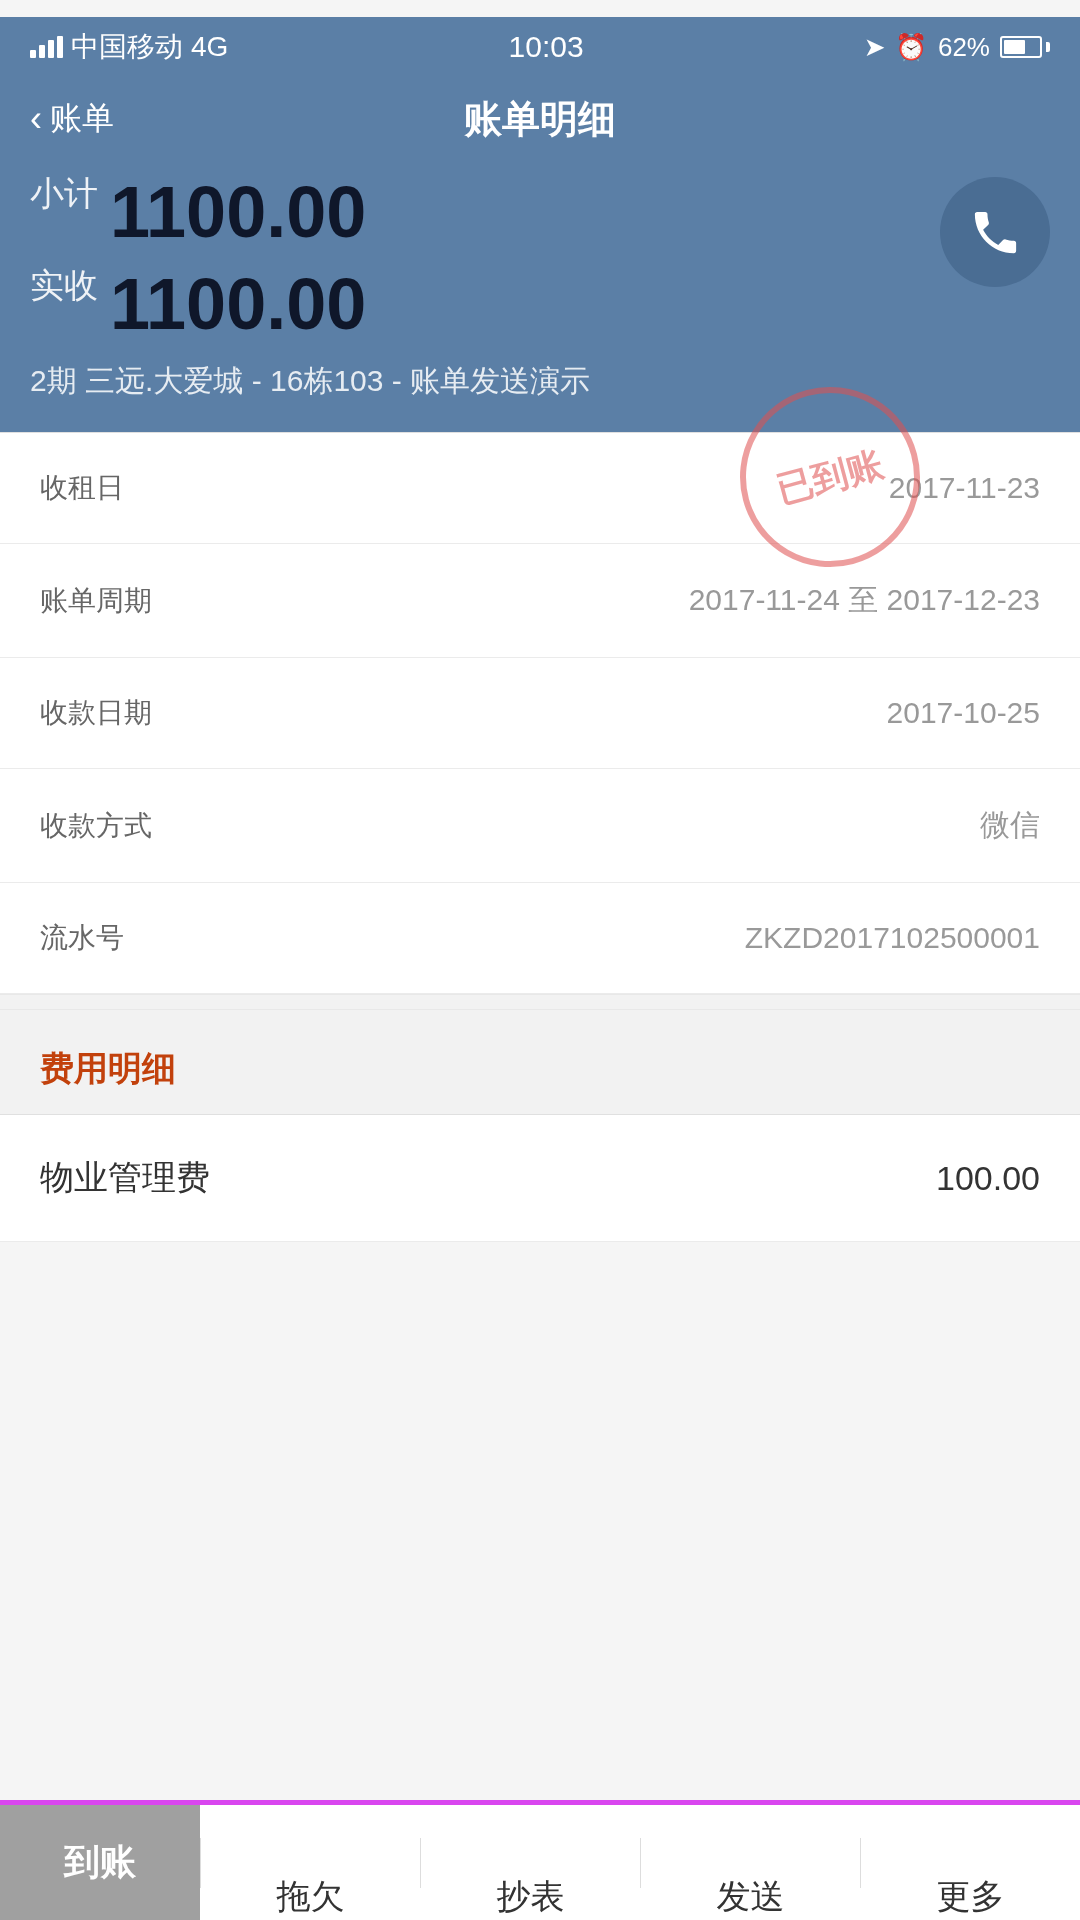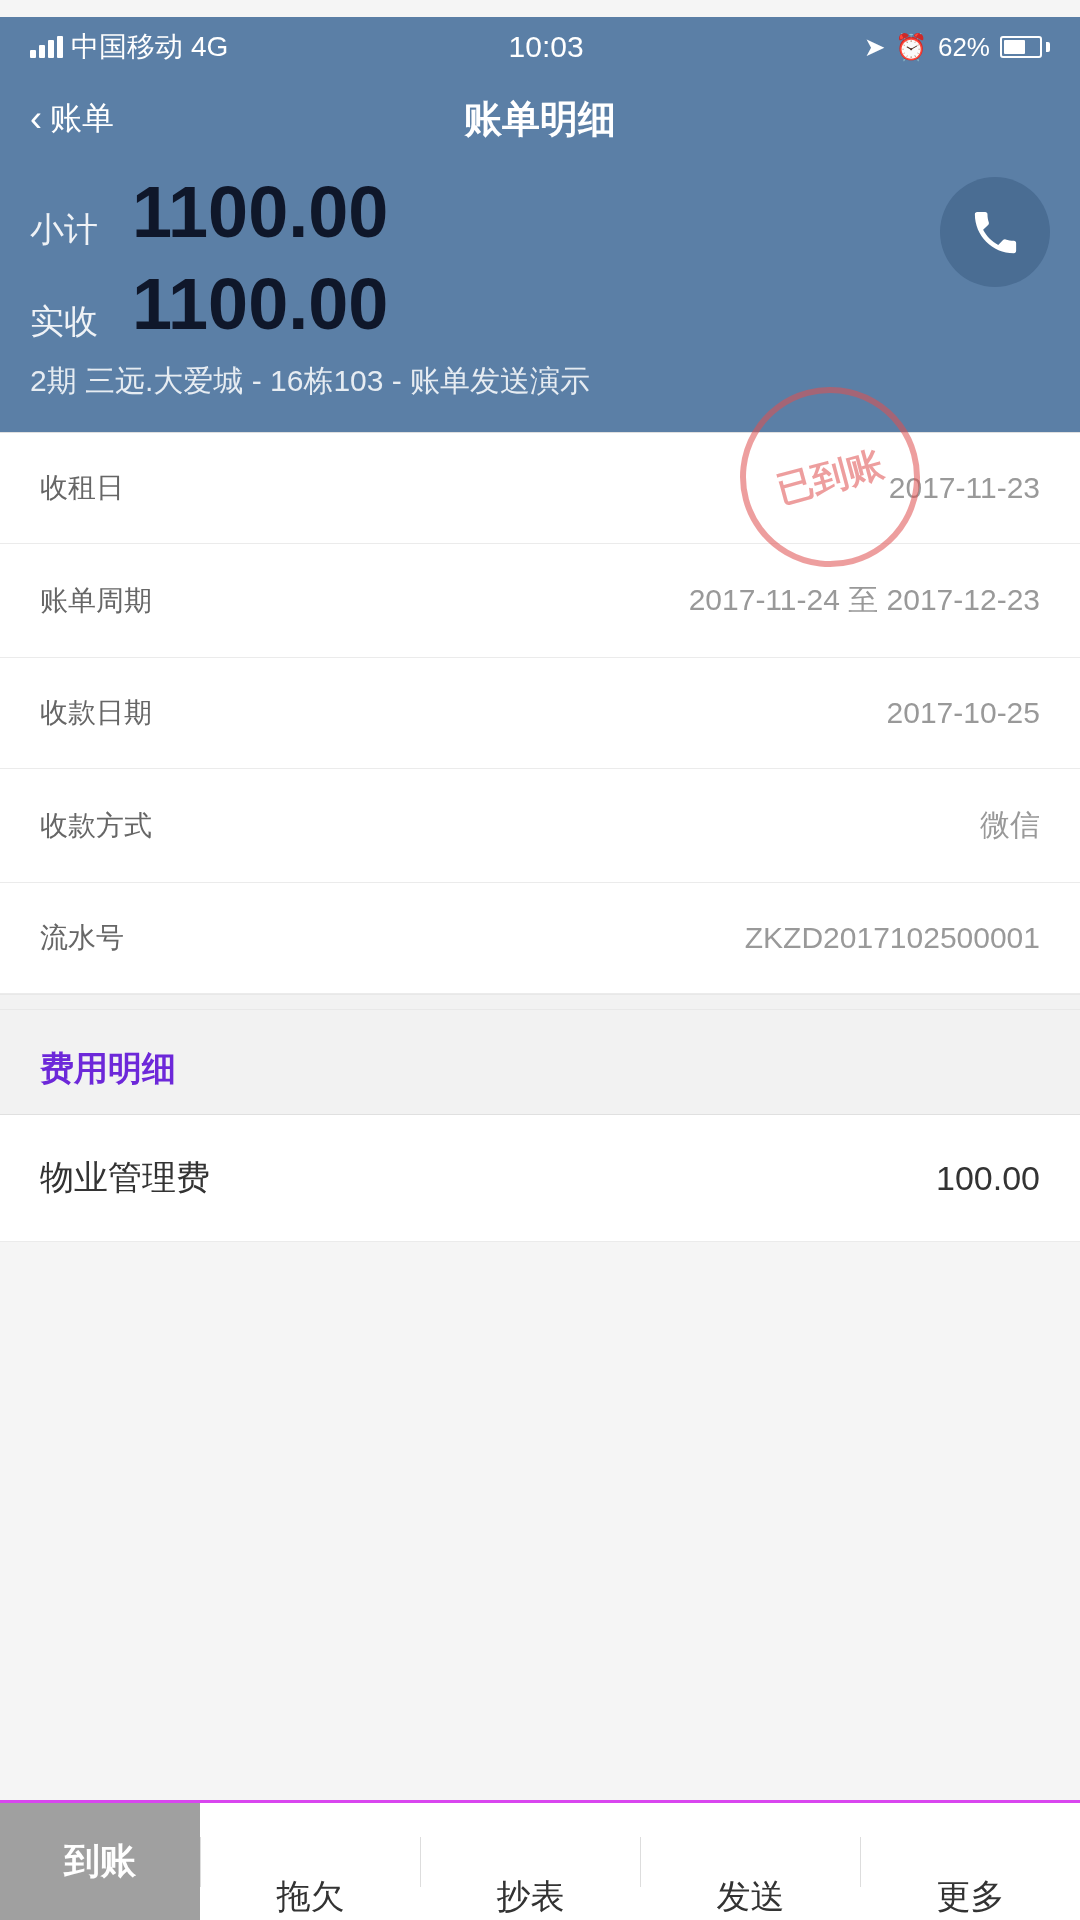--- a/index.html
+++ b/index.html
@@ -124,22 +124,22 @@
       align-items: center;
       justify-content: center;
     }
     .phone-icon-svg {
       width: 55px;
       height: 55px;
       fill: white;
     }
     .subtotal-row {
       display: flex;
-      align-items: flex-end;
-      gap: 34px;
+      align-items: flex-start;
+      gap: 12px;
       margin-bottom: 10px;
     }
     .label-text {
       color: rgba(255,255,255,0.9);
       font-size: 34px;
     }
     .amount-large {
       color: #0f172a;
       font-size: 72px;
       font-weight: 700;
@@ -193,21 +193,21 @@
     }
     .detail-label {
       color: #666;
       font-size: 28px;
     }
     .detail-value {
       color: #999;
       font-size: 30px;
     }
     .section-header-text {
-      color: #6d28d9;
+      color: #c2410c;
       font-size: 34px;
       font-weight: 600;
       font-family: Liberation Serif, serif;
     }
 
     
     .rent-row {
       display: flex;
       align-items: center;
       justify-content: space-between;
@@ -247,21 +247,21 @@
     }
 
     
     .bottom-nav {
       position: absolute;
       bottom: 0;
       left: 0;
       width: 100%;
       height: 120px;
       background: white;
-      border-top: 3px solid #d946ef;
+      border-top: 5px solid #d946ef;
       display: flex;
       align-items: center;
     }
     .nav-item-main {
       width: 200px;
       height: 100%;
       background: #a0a0a0;
       display: flex;
       align-items: center;
       justify-content: center;

